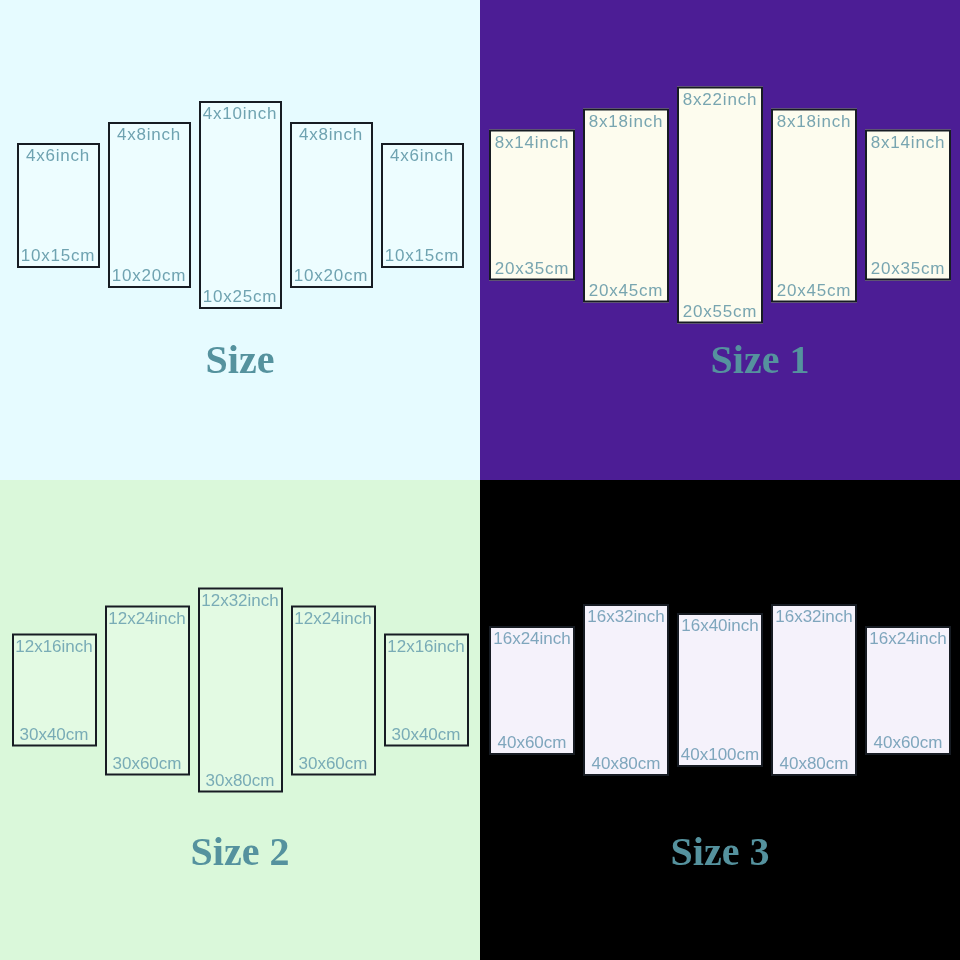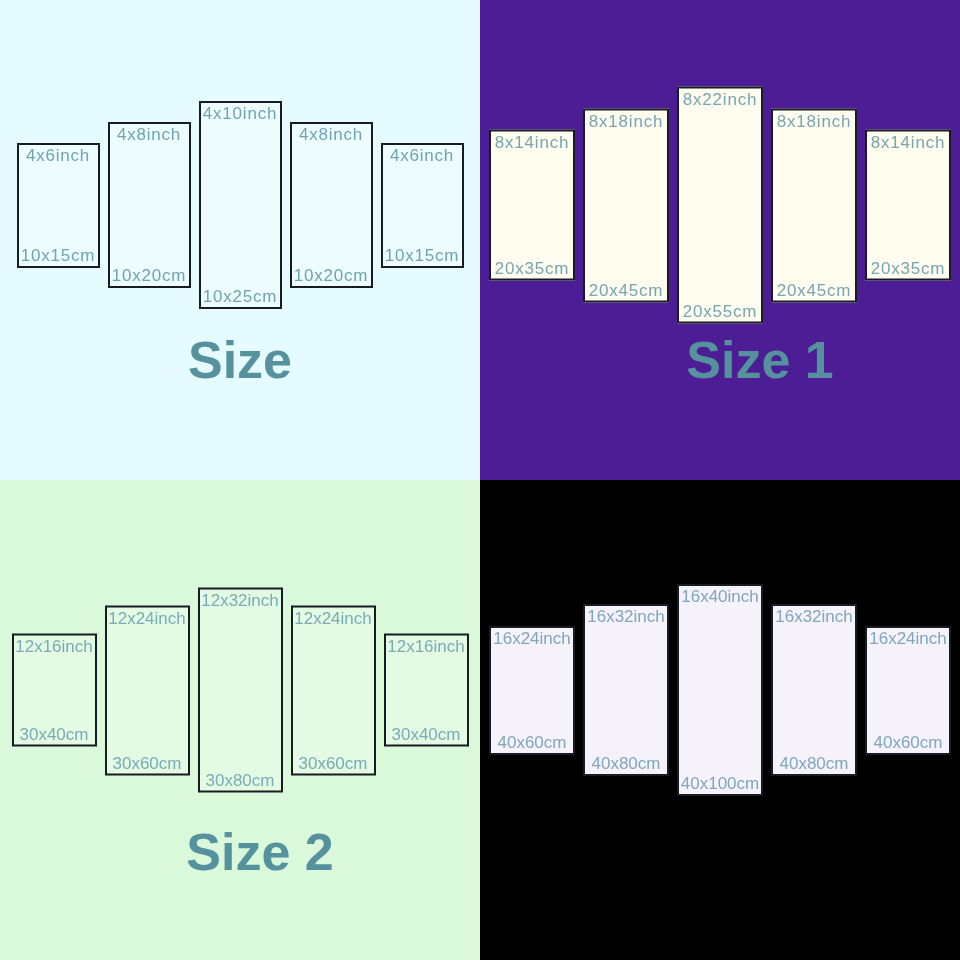--- a/index.html
+++ b/index.html
@@ -47,27 +47,27 @@
     line-height: 21px;
     white-space: nowrap;
   }
   .q-top .panel-line { letter-spacing: 0.8px; }
   .q-bottom .panel-line { letter-spacing: 0px; }
   .quadrant-title {
     position: absolute;
     left: 0;
     width: 100%;
     text-align: center;
-    font-family: Liberation Sans, sans-serif;
+    font-family: Liberation Serif, serif;
     font-weight: bold;
-    font-size: 52px;
+    font-size: 40px;
     line-height: 44px;
   }
   .q-top .quadrant-title { top: 338px; }
-  .q-bottom .quadrant-title { top: 350px; padding-left: 20px; }
+  .q-bottom .quadrant-title { top: 350px; }
 </style>
 </head>
 <body>
 
 <div class="quadrant q-top" style="background: rgb(230, 251, 255);">
   <div class="panels-row">
       <div class="panel" style="width: 83px; height: 125px; background: rgb(237, 253, 255); border-color: rgb(23, 28, 35); color: rgb(111, 163, 177);">
         <div class="panel-line">4x6inch</div>
         <div class="panel-line">10x15cm</div>
       </div>
@@ -146,26 +146,27 @@
 <div class="quadrant q-bottom" style="background: #000000;">
   <div class="panels-row">
       <div class="panel" style="width: 86px; height: 129px; background: rgb(245, 242, 251); border-color: rgb(23, 28, 35); color: rgb(127, 166, 189);">
         <div class="panel-line">16x24inch</div>
         <div class="panel-line">40x60cm</div>
       </div>
       <div class="panel" style="width: 86px; height: 172px; background: rgb(245, 242, 251); border-color: rgb(23, 28, 35); color: rgb(127, 166, 189);">
         <div class="panel-line">16x32inch</div>
         <div class="panel-line">40x80cm</div>
       </div>
-      <div class="panel" style="width: 86px; height: 212px; background: rgb(245, 242, 251); border-color: rgb(23, 28, 35); color: rgb(127, 166, 189);">
+      <div class="panel" style="width: 86px; height: 154px; background: rgb(245, 242, 251); border-color: rgb(23, 28, 35); color: rgb(127, 166, 189);">
         <div class="panel-line">16x40inch</div>
         <div class="panel-line">40x100cm</div>
       </div>
       <div class="panel" style="width: 86px; height: 172px; background: rgb(245, 242, 251); border-color: rgb(23, 28, 35); color: rgb(127, 166, 189);">
         <div class="panel-line">16x32inch</div>
         <div class="panel-line">40x80cm</div>
       </div>
       <div class="panel" style="width: 86px; height: 129px; background: rgb(245, 242, 251); border-color: rgb(23, 28, 35); color: rgb(127, 166, 189);">
         <div class="panel-line">16x24inch</div>
         <div class="panel-line">40x60cm</div>
       </div>
     </div>
+  <div class="quadrant-title" style="color: rgb(85, 146, 158);">Size 3</div>
 </div>
 
 </body></html>

